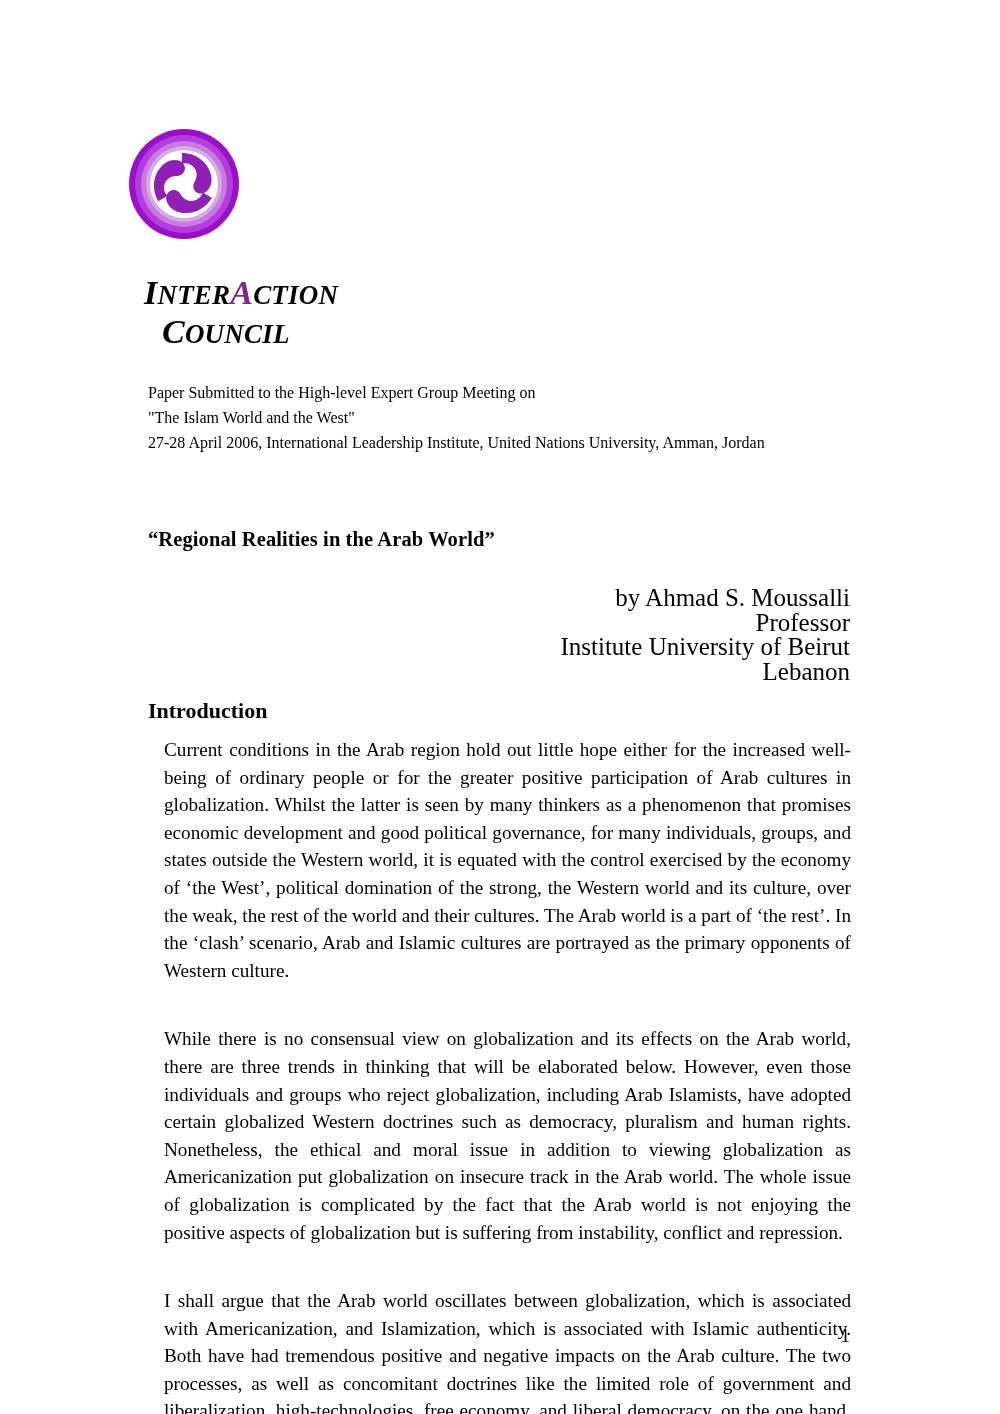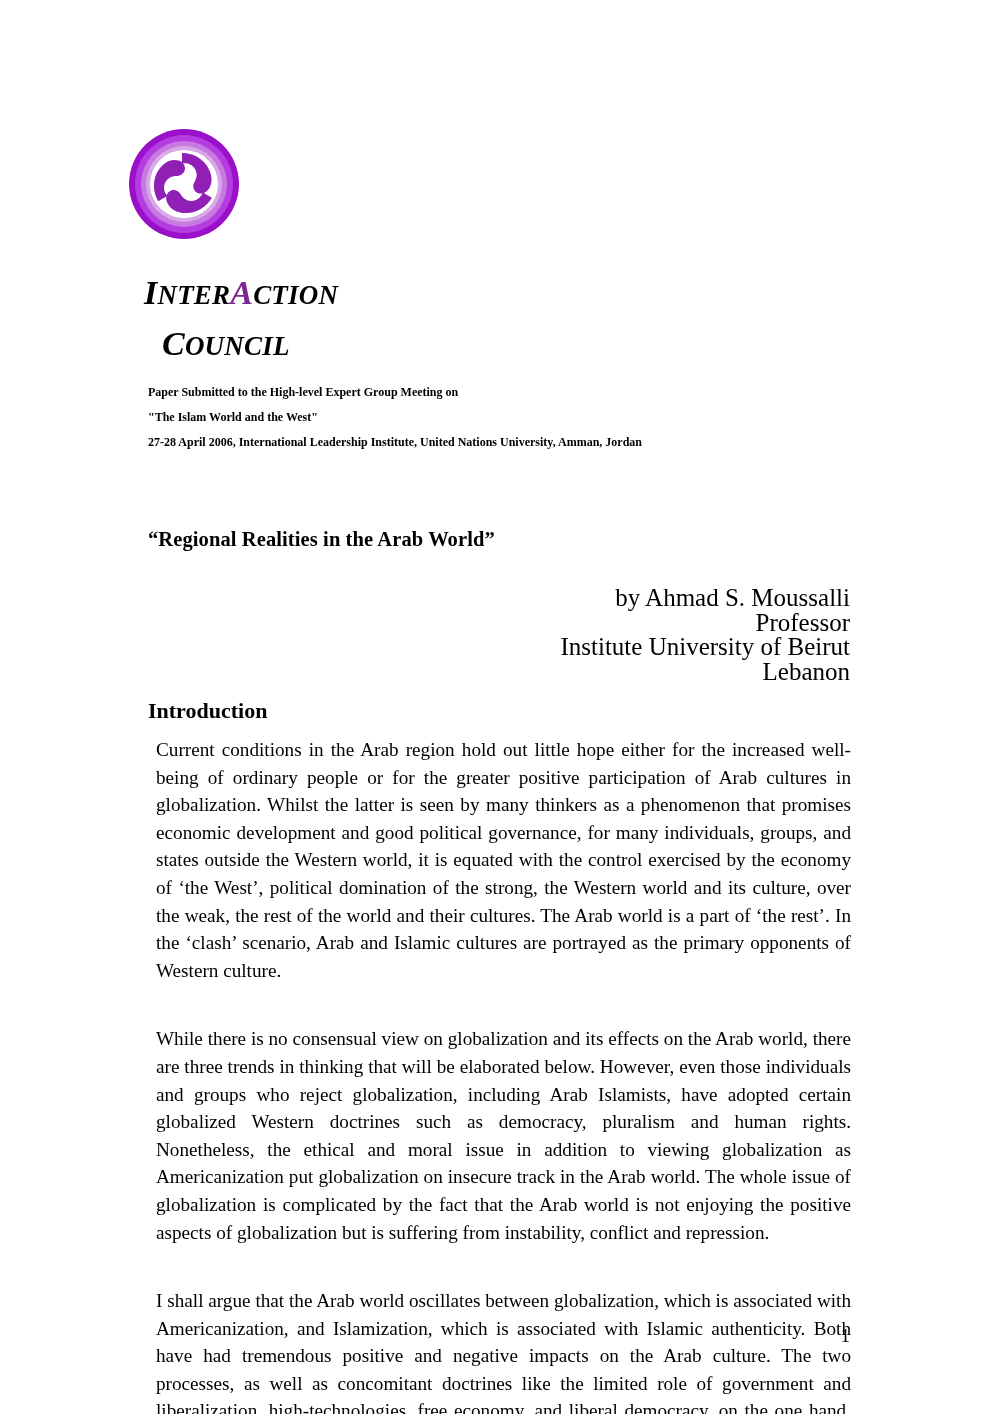--- a/index.html
+++ b/index.html
@@ -46,38 +46,37 @@
     line-height: 1.02;
     white-space: nowrap;
   }
   .wordmark .wm-line {
     display: block;
     font-size: 27px;
     letter-spacing: 0.2px;
   }
   .wordmark .wm-line.line2 {
     padding-left: 18px;
-    margin-top: 16px;
+    margin-top: 4px;
   }
   .wordmark .cap {
     font-size: 34px;
   }
   .wordmark .accent {
     color: #7d2790;
   }
 
   
   .submission {
     position: absolute;
     left: 148px;
     top: 380px;
     width: 706px;
-    font-size: 12px;
+    font-size: 16px;
     line-height: 25px;
-    font-weight: bold;
   }
   .submission div { white-space: nowrap; }
 
   
   .doc-title {
     position: absolute;
     left: 148px;
     top: 528px;
     width: 706px;
     text-align: left;
@@ -108,21 +107,21 @@
     font-size: 22px;
     font-weight: bold;
     margin: 0 0 14px 0;
     line-height: 22px;
   }
   .para {
     font-size: 19.2px;
     line-height: 27.6px;
     text-align: justify;
     text-justify: inter-word;
-    margin: 0 0 41px 8px;
+    margin: 0 0 41px 16px;
     hyphens: none;
     font-family: Liberation Serif, serif;
   }
   .para:last-child { margin-bottom: 0; }
 
   
   .page-number {
     position: absolute;
     left: 148px;
     top: 1325px;

